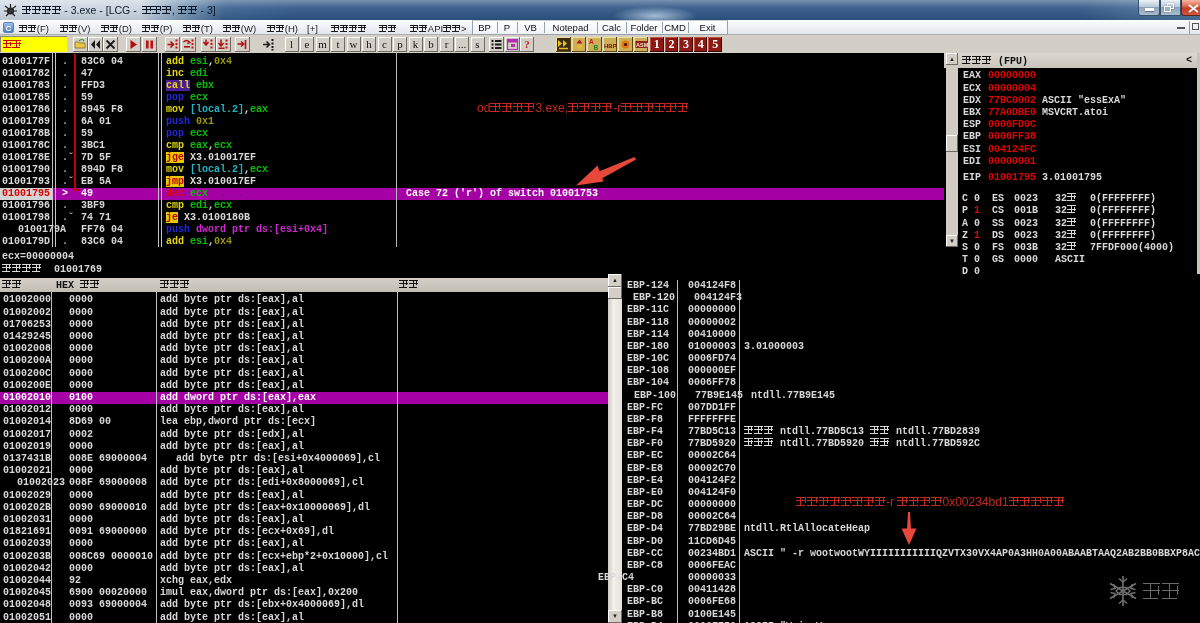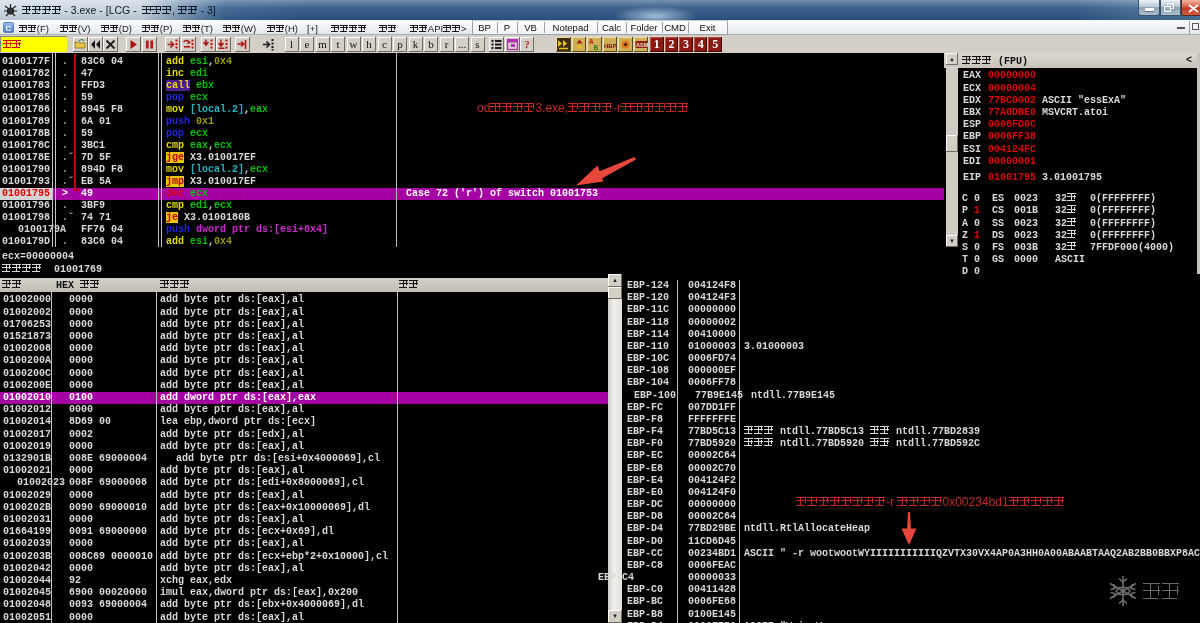--- a/index.html
+++ b/index.html
@@ -294,57 +294,57 @@
 <div class="a" style="left:160px;top:280px;font:bold 10px 'Liberation Mono';color:#111"><i class="cjm"></i><i class="cjm"></i><i class="cjm"></i></div>
 <div class="a" style="left:399px;top:280px;font:bold 10px 'Liberation Mono';color:#111"><i class="cjm"></i><i class="cjm"></i></div>
 <div class="a" style="left:0;top:292px;width:608px;height:331px;background:#000"></div>
 <div class="a" style="left:0;top:391.9px;width:608px;height:12.2px;background:#a400a4"></div>
 <div class="a" style="left:51px;top:292px;width:1px;height:331px;background:#c0c0c0"></div>
 <div class="a" style="left:156px;top:292px;width:1px;height:331px;background:#c0c0c0"></div>
 <div class="a" style="left:397px;top:292px;width:1px;height:331px;background:#c0c0c0"></div>
 <div class="m" style="left:0;top:294.3px;height:12px;"><span style="left:3px" class="w">01002000</span><span style="left:69px" class="w">0000</span><span style="left:160px" class="w">add byte ptr ds:[eax],al</span></div>
 <div class="m" style="left:0;top:306.5px;height:12px;"><span style="left:3px" class="w">01002002</span><span style="left:69px" class="w">0000</span><span style="left:160px" class="w">add byte ptr ds:[eax],al</span></div>
 <div class="m" style="left:0;top:318.7px;height:12px;"><span style="left:3px" class="w">01706253</span><span style="left:69px" class="w">0000</span><span style="left:160px" class="w">add byte ptr ds:[eax],al</span></div>
-<div class="m" style="left:0;top:330.9px;height:12px;"><span style="left:3px" class="w">01521873</span><span style="left:69px" class="w">0000</span><span style="left:160px" class="w">add byte ptr ds:[eax],al</span></div>
+<div class="m" style="left:0;top:330.9px;height:12px;"><span style="left:3px" class="w">01429245</span><span style="left:69px" class="w">0000</span><span style="left:160px" class="w">add byte ptr ds:[eax],al</span></div>
 <div class="m" style="left:0;top:343.1px;height:12px;"><span style="left:3px" class="w">01002008</span><span style="left:69px" class="w">0000</span><span style="left:160px" class="w">add byte ptr ds:[eax],al</span></div>
 <div class="m" style="left:0;top:355.3px;height:12px;"><span style="left:3px" class="w">0100200A</span><span style="left:69px" class="w">0000</span><span style="left:160px" class="w">add byte ptr ds:[eax],al</span></div>
 <div class="m" style="left:0;top:367.5px;height:12px;"><span style="left:3px" class="w">0100200C</span><span style="left:69px" class="w">0000</span><span style="left:160px" class="w">add byte ptr ds:[eax],al</span></div>
 <div class="m" style="left:0;top:379.7px;height:12px;"><span style="left:3px" class="w">0100200E</span><span style="left:69px" class="w">0000</span><span style="left:160px" class="w">add byte ptr ds:[eax],al</span></div>
 <div class="m" style="left:0;top:391.9px;height:12px;"><span style="left:3px" class="wh">01002010</span><span style="left:69px" class="wh">0100</span><span style="left:160px" class="wh">add dword ptr ds:[eax],eax</span></div>
 <div class="m" style="left:0;top:404.1px;height:12px;"><span style="left:3px" class="w">01002012</span><span style="left:69px" class="w">0000</span><span style="left:160px" class="w">add byte ptr ds:[eax],al</span></div>
 <div class="m" style="left:0;top:416.3px;height:12px;"><span style="left:3px" class="w">01002014</span><span style="left:69px" class="w">8D69 00</span><span style="left:160px" class="w">lea ebp,dword ptr ds:[ecx]</span></div>
 <div class="m" style="left:0;top:428.5px;height:12px;"><span style="left:3px" class="w">01002017</span><span style="left:69px" class="w">0002</span><span style="left:160px" class="w">add byte ptr ds:[edx],al</span></div>
 <div class="m" style="left:0;top:440.7px;height:12px;"><span style="left:3px" class="w">01002019</span><span style="left:69px" class="w">0000</span><span style="left:160px" class="w">add byte ptr ds:[eax],al</span></div>
-<div class="m" style="left:0;top:452.9px;height:12px;"><span style="left:3px" class="w">0132901B</span><span style="left:69px" class="w">008E 69000004</span><span style="left:176px" class="w">add byte ptr ds:[esi+0x4000069],cl</span></div>
+<div class="m" style="left:0;top:452.9px;height:12px;"><span style="left:3px" class="w">0137431B</span><span style="left:69px" class="w">008E 69000004</span><span style="left:176px" class="w">add byte ptr ds:[esi+0x4000069],cl</span></div>
 <div class="m" style="left:0;top:465.1px;height:12px;"><span style="left:3px" class="w">01002021</span><span style="left:69px" class="w">0000</span><span style="left:160px" class="w">add byte ptr ds:[eax],al</span></div>
 <div class="m" style="left:0;top:477.3px;height:12px;"><span style="left:17px" class="w">01002023</span><span style="left:69px" class="w">008F 69000008</span><span style="left:160px" class="w">add byte ptr ds:[edi+0x8000069],cl</span></div>
 <div class="m" style="left:0;top:489.5px;height:12px;"><span style="left:3px" class="w">01002029</span><span style="left:69px" class="w">0000</span><span style="left:160px" class="w">add byte ptr ds:[eax],al</span></div>
 <div class="m" style="left:0;top:501.7px;height:12px;"><span style="left:3px" class="w">0100202B</span><span style="left:69px" class="w">0090 69000010</span><span style="left:160px" class="w">add byte ptr ds:[eax+0x10000069],dl</span></div>
 <div class="m" style="left:0;top:513.9px;height:12px;"><span style="left:3px" class="w">01002031</span><span style="left:69px" class="w">0000</span><span style="left:160px" class="w">add byte ptr ds:[eax],al</span></div>
-<div class="m" style="left:0;top:526.1px;height:12px;"><span style="left:3px" class="w">01664199</span><span style="left:69px" class="w">0091 69000000</span><span style="left:160px" class="w">add byte ptr ds:[ecx+0x69],dl</span></div>
+<div class="m" style="left:0;top:526.1px;height:12px;"><span style="left:3px" class="w">01821691</span><span style="left:69px" class="w">0091 69000000</span><span style="left:160px" class="w">add byte ptr ds:[ecx+0x69],dl</span></div>
 <div class="m" style="left:0;top:538.3px;height:12px;"><span style="left:3px" class="w">01002039</span><span style="left:69px" class="w">0000</span><span style="left:160px" class="w">add byte ptr ds:[eax],al</span></div>
 <div class="m" style="left:0;top:550.5px;height:12px;"><span style="left:3px" class="w">0100203B</span><span style="left:69px" class="w">008C69 0000010</span><span style="left:160px" class="w">add byte ptr ds:[ecx+ebp*2+0x10000],cl</span></div>
 <div class="m" style="left:0;top:562.7px;height:12px;"><span style="left:3px" class="w">01002042</span><span style="left:69px" class="w">0000</span><span style="left:160px" class="w">add byte ptr ds:[eax],al</span></div>
 <div class="m" style="left:0;top:574.9px;height:12px;"><span style="left:3px" class="w">01002044</span><span style="left:69px" class="w">92</span><span style="left:160px" class="w">xchg eax,edx</span></div>
 <div class="m" style="left:0;top:587.1px;height:12px;"><span style="left:3px" class="w">01002045</span><span style="left:69px" class="w">6900 00020000</span><span style="left:160px" class="w">imul eax,dword ptr ds:[eax],0x200</span></div>
 <div class="m" style="left:0;top:599.3px;height:12px;"><span style="left:3px" class="w">01002048</span><span style="left:69px" class="w">0093 69000004</span><span style="left:160px" class="w">add byte ptr ds:[ebx+0x4000069],dl</span></div>
 <div class="m" style="left:0;top:611.5px;height:12px;"><span style="left:3px" class="w">01002051</span><span style="left:69px" class="w">0000</span><span style="left:160px" class="w">add byte ptr ds:[eax],al</span></div>
 <div class="a" style="left:608px;top:274px;width:14px;height:349px;background:linear-gradient(90deg,#cfccc5,#f2f0eb 40%,#e4e1da)"></div>
 <div class="a" style="left:608px;top:274px;width:14px;height:13px;background:#d3cfc7;box-shadow:inset -1px -1px 0 #6f6b63,inset 1px 1px 0 #fff;font:6px 'Liberation Sans';color:#222;text-align:center;line-height:13px">▲</div>
 <div class="a" style="left:608px;top:287px;width:14px;height:12px;background:#d3cfc7;box-shadow:inset -1px -1px 0 #6f6b63,inset 1px 1px 0 #fff"></div>
 <div class="a" style="left:608px;top:610px;width:14px;height:13px;background:#d3cfc7;box-shadow:inset -1px -1px 0 #6f6b63,inset 1px 1px 0 #fff;font:6px 'Liberation Sans';color:#222;text-align:center;line-height:13px">▼</div>
 <div class="a" style="left:622px;top:274px;width:578px;height:349px;background:#000"></div>
 <div class="a" style="left:677px;top:280px;width:1px;height:343px;background:#c0c0c0"></div>
 <div class="a" style="left:739px;top:280px;width:1px;height:343px;background:#c0c0c0"></div>
 <div class="m" style="left:0;top:280px;height:12px;width:1200px;overflow:hidden"><span style="left:627px" class="w">EBP-124</span><span style="left:688px" class="w">004124F8</span></div>
-<div class="m" style="left:0;top:292.17px;height:12px;width:1172px;overflow:hidden"><span style="left:627px" class="w">EBP-120</span><span style="left:688px" class="w">004124F3</span></div>
+<div class="m" style="left:6px;top:292.17px;height:12px;width:1172px;overflow:hidden"><span style="left:627px" class="w">EBP-120</span><span style="left:688px" class="w">004124F3</span></div>
 <div class="m" style="left:0;top:304.34px;height:12px;width:1200px;overflow:hidden"><span style="left:627px" class="w">EBP-11C</span><span style="left:688px" class="w">00000000</span></div>
 <div class="m" style="left:0;top:316.51px;height:12px;width:1200px;overflow:hidden"><span style="left:627px" class="w">EBP-118</span><span style="left:688px" class="w">00000002</span></div>
 <div class="m" style="left:0;top:328.68px;height:12px;width:1200px;overflow:hidden"><span style="left:627px" class="w">EBP-114</span><span style="left:688px" class="w">00410000</span></div>
-<div class="m" style="left:0;top:340.85px;height:12px;width:1200px;overflow:hidden"><span style="left:627px" class="w">EBP-110</span><span style="left:688px" class="w">01000003</span><span style="left:744px" class="w">3.01000003</span></div>
+<div class="m" style="left:0;top:340.85px;height:12px;width:1200px;overflow:hidden"><span style="left:627px" class="w">EBP-180</span><span style="left:688px" class="w">01000003</span><span style="left:744px" class="w">3.01000003</span></div>
 <div class="m" style="left:0;top:353.02px;height:12px;width:1200px;overflow:hidden"><span style="left:627px" class="w">EBP-10C</span><span style="left:688px" class="w">0006FD74</span></div>
 <div class="m" style="left:0;top:365.19px;height:12px;width:1200px;overflow:hidden"><span style="left:627px" class="w">EBP-108</span><span style="left:688px" class="w">000000EF</span></div>
 <div class="m" style="left:0;top:377.36px;height:12px;width:1200px;overflow:hidden"><span style="left:627px" class="w">EBP-104</span><span style="left:688px" class="w">0006FF78</span></div>
 <div class="m" style="left:7px;top:389.53px;height:12px;width:1200px;overflow:hidden"><span style="left:627px" class="w">EBP-100</span><span style="left:688px" class="w">77B9E145</span><span style="left:744px" class="w">ntdll.77B9E145</span></div>
 <div class="m" style="left:0;top:401.7px;height:12px;width:1200px;overflow:hidden"><span style="left:627px" class="w">EBP-FC</span><span style="left:688px" class="w">007DD1FF</span></div>
 <div class="m" style="left:0;top:413.87px;height:12px;width:1148px;overflow:hidden"><span style="left:627px" class="w">EBP-F8</span><span style="left:688px" class="w">FFFFFFFE</span></div>
 <div class="m" style="left:0;top:426.04px;height:12px;width:1200px;overflow:hidden"><span style="left:627px" class="w">EBP-F4</span><span style="left:688px" class="w">77BD5C13</span><span style="left:744px" class="w"><i class="cjm"></i><i class="cjm"></i><i class="cjm"></i> ntdll.77BD5C13 <i class="cjm"></i><i class="cjm"></i> ntdll.77BD2839</span></div>
 <div class="m" style="left:0;top:438.21px;height:12px;width:1200px;overflow:hidden"><span style="left:627px" class="w">EBP-F0</span><span style="left:688px" class="w">77BD5920</span><span style="left:744px" class="w"><i class="cjm"></i><i class="cjm"></i><i class="cjm"></i> ntdll.77BD5920 <i class="cjm"></i><i class="cjm"></i> ntdll.77BD592C</span></div>
 <div class="m" style="left:0;top:450.38px;height:12px;width:1200px;overflow:hidden"><span style="left:627px" class="w">EBP-EC</span><span style="left:688px" class="w">00002C64</span></div>
 <div class="m" style="left:0;top:462.55px;height:12px;width:1200px;overflow:hidden"><span style="left:627px" class="w">EBP-E8</span><span style="left:688px" class="w">00002C70</span></div>

